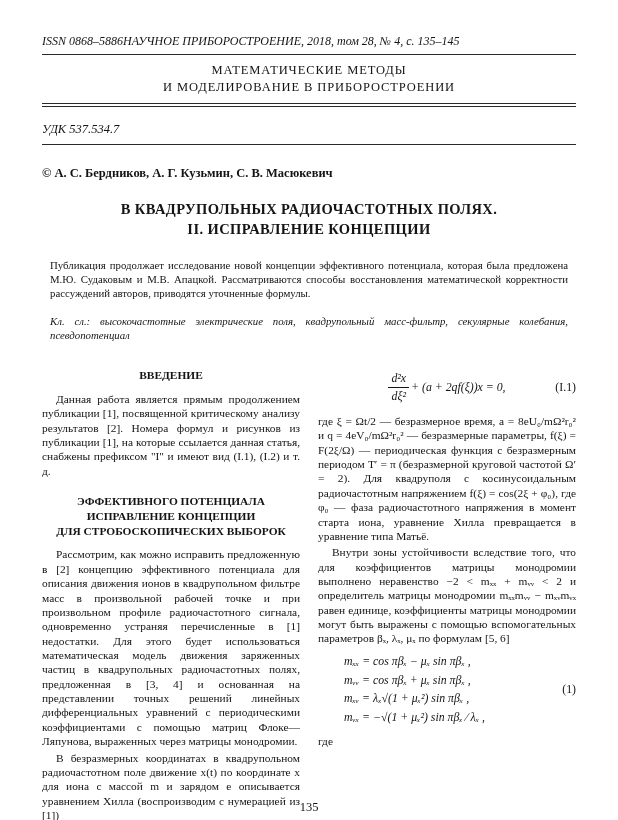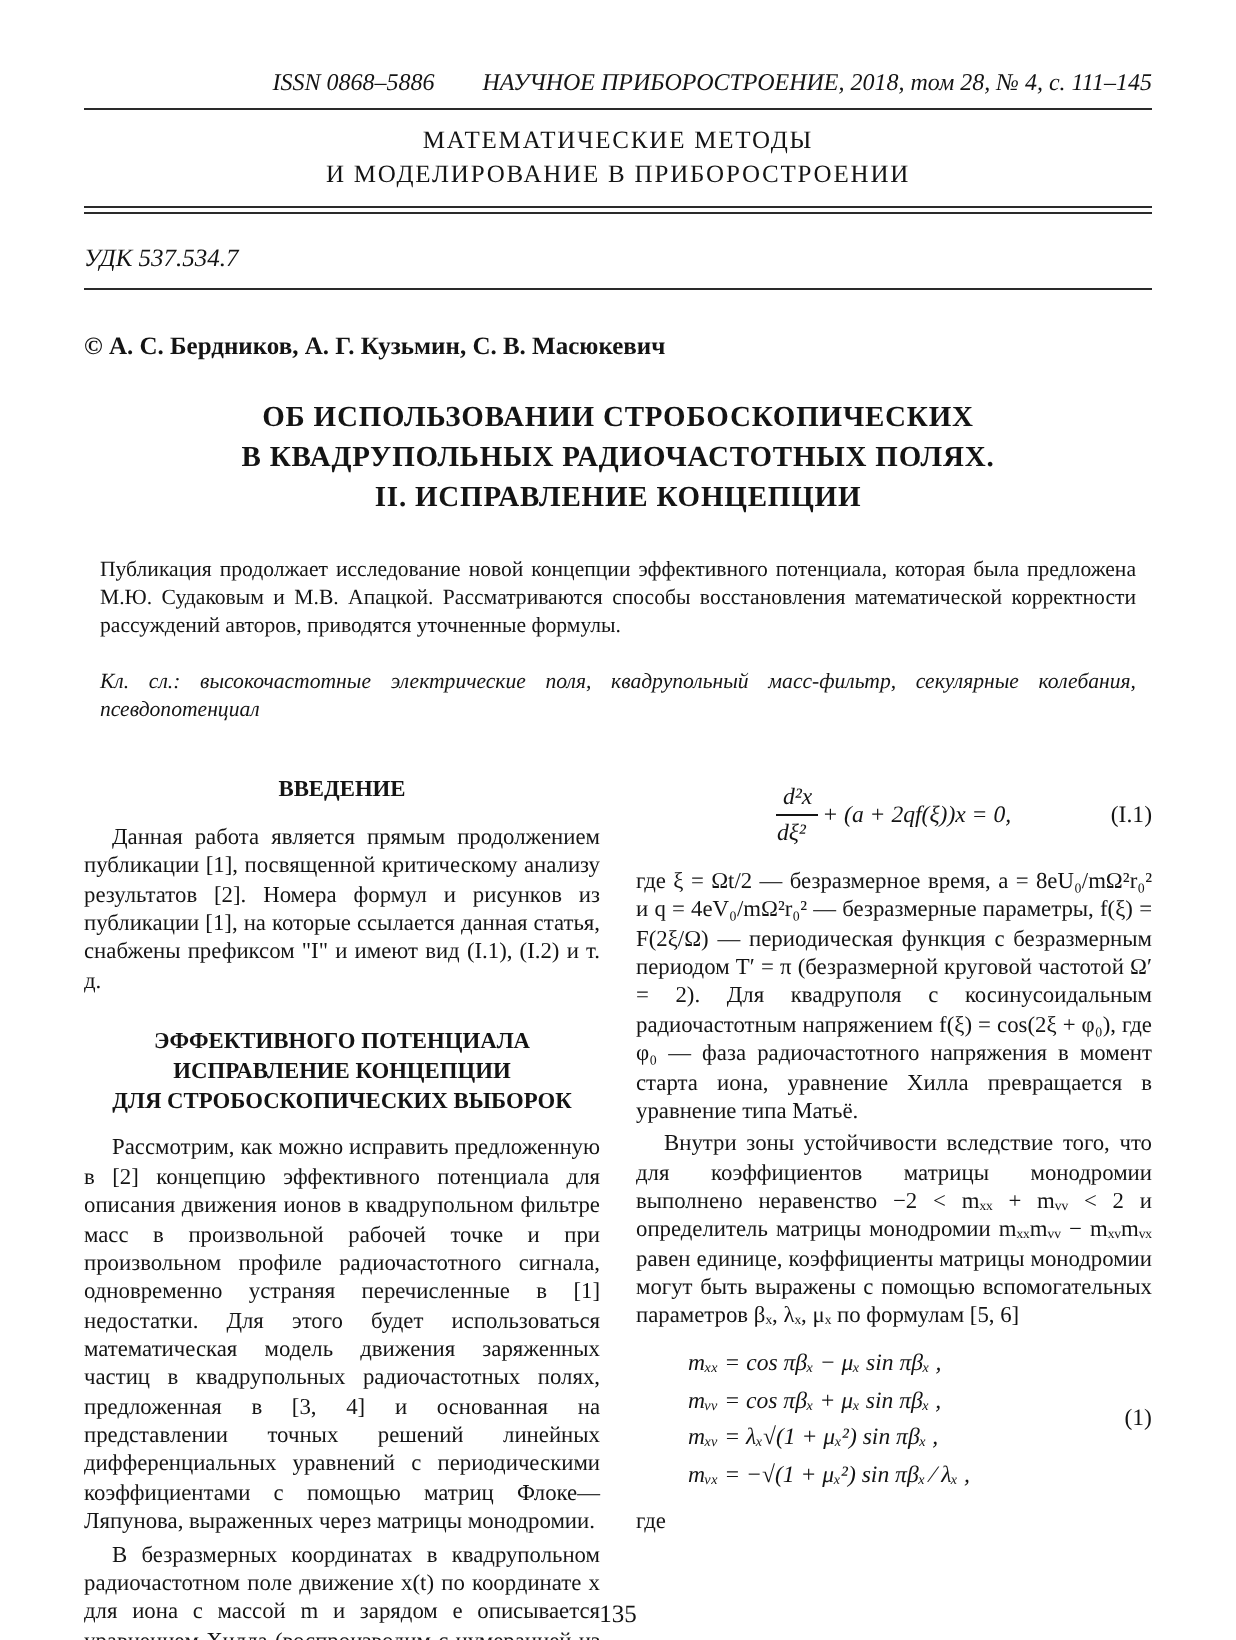--- a/index.html
+++ b/index.html
@@ -12,25 +12,24 @@
   }
   .page {
     position: relative;
     width: 618px; height: 820px;
     box-sizing: border-box;
     padding: 34px 42px 0 42px;
     overflow: hidden;
   }
   
   .journal-header {
-    display: flex; justify-content: flex-end; align-items: baseline;
+    display: flex; justify-content: flex-start; align-items: baseline;
     font-style: italic; font-size: 12px;
     padding-bottom: 5px;
     border-bottom: 1px solid #2a2a2a;
-    gap: 24px;
   }
   
   .banner {
     text-align: center; font-weight: normal;
     font-size: 12.5px; letter-spacing: 0.9px;
     line-height: 1.35;
     padding: 7px 0 7px 0;
     border-bottom: 4px double #2a2a2a;
   }
   
@@ -76,21 +75,21 @@
   .col-heading.spaced { margin-top: 16px; }
   .para { margin: 0 0 2px 0; text-indent: 14px; }
   .para.no-indent { text-indent: 0; }
   
   .eq-display {
     position: relative;
     display: flex; justify-content: center; align-items: center;
     font-style: italic; font-size: 11.8px;
     margin: 4px 0 10px 0; min-height: 34px;
   }
-  .frac { display: inline-block; text-align: left; vertical-align: middle; margin-right: 2px; }
+  .frac { display: inline-block; text-align: center; vertical-align: middle; margin-right: 2px; }
   .frac .fnum { display: block; border-bottom: 1px solid #141414; padding: 0 3px 1px 3px; }
   .frac .fden { display: block; padding-top: 1px; }
   .eq-number { position: absolute; right: 0; font-style: normal; }
   
   .eq-block {
     position: relative;
     margin: 8px 0 9px 0;
     padding-left: 26px;
     font-style: italic; font-size: 11.8px;
   }
@@ -104,34 +103,33 @@
     font-size: 12.5px;
   }
 </style>
 </head>
 <body>
 
 <div class="page">
 
   <div class="journal-header">
     <span>ISSN 0868–5886</span>
-    <span>НАУЧНОЕ ПРИБОРОСТРОЕНИЕ, 2018, том 28, № 4, с. 111–145</span>
+    <span>НАУЧНОЕ ПРИБОРОСТРОЕНИЕ, 2018, том 28, № 4, с. 135–145</span>
   </div>
 
   <div class="banner">
     <div>МАТЕМАТИЧЕСКИЕ  МЕТОДЫ</div>
     <div>И  МОДЕЛИРОВАНИЕ  В  ПРИБОРОСТРОЕНИИ</div>
   </div>
 
   <div class="udc-row">УДК 537.534.7</div>
 
   <div class="authors">© А. С. Бердников, А. Г. Кузьмин, С. В. Масюкевич</div>
 
   <div class="title">
-    <div>ОБ  ИСПОЛЬЗОВАНИИ  СТРОБОСКОПИЧЕСКИХ</div>
     <div>В  КВАДРУПОЛЬНЫХ  РАДИОЧАСТОТНЫХ  ПОЛЯХ.</div>
     <div>II. ИСПРАВЛЕНИЕ  КОНЦЕПЦИИ</div>
   </div>
 
   <div class="abstract">Публикация продолжает исследование новой концепции эффективного потенциала, которая была предложена М.Ю. Судаковым и М.В. Апацкой. Рассматриваются способы восстановления математической корректности рассуждений авторов, приводятся уточненные формулы.</div>
 
   <div class="keywords">Кл. сл.: высокочастотные электрические поля, квадрупольный масс-фильтр, секулярные колебания, псевдопотенциал</div>
 
   <div class="columns">
 

